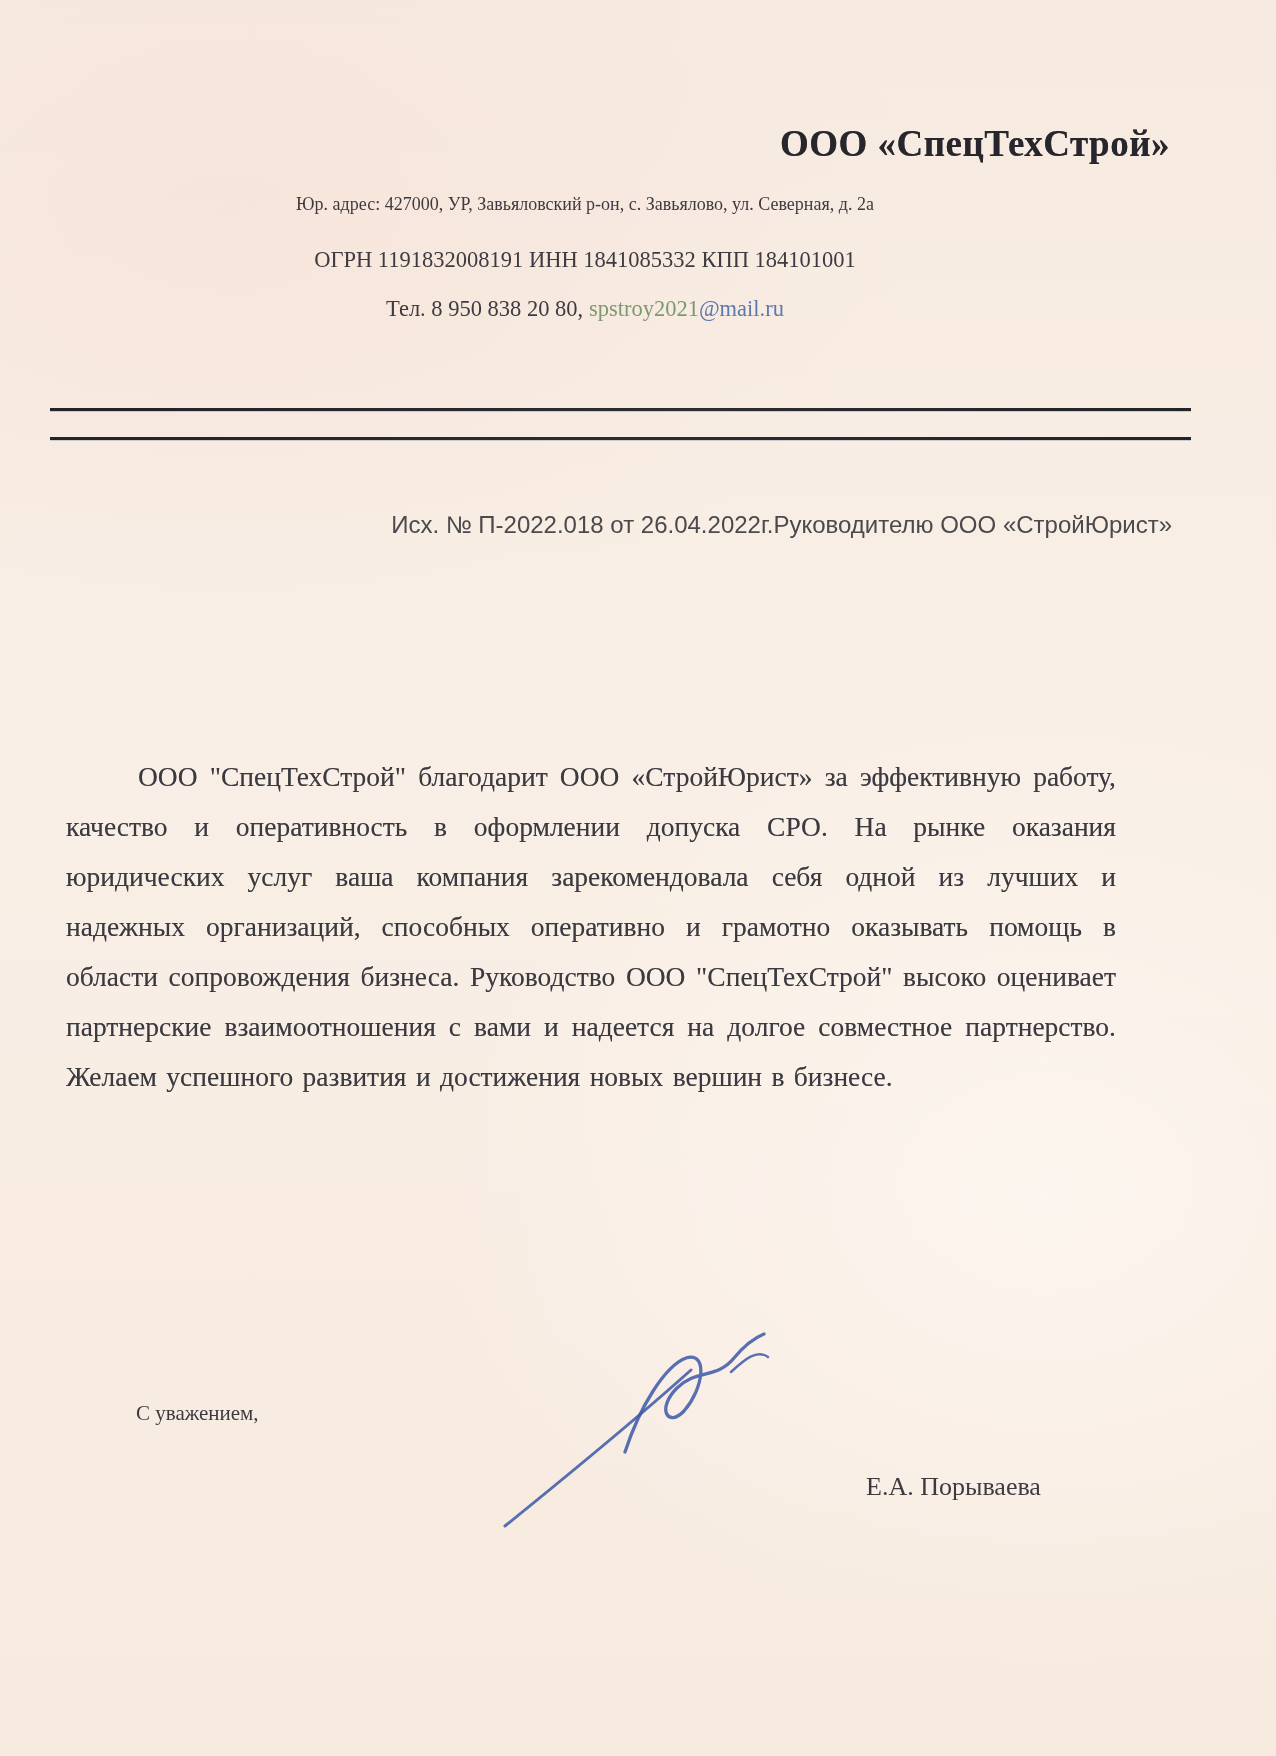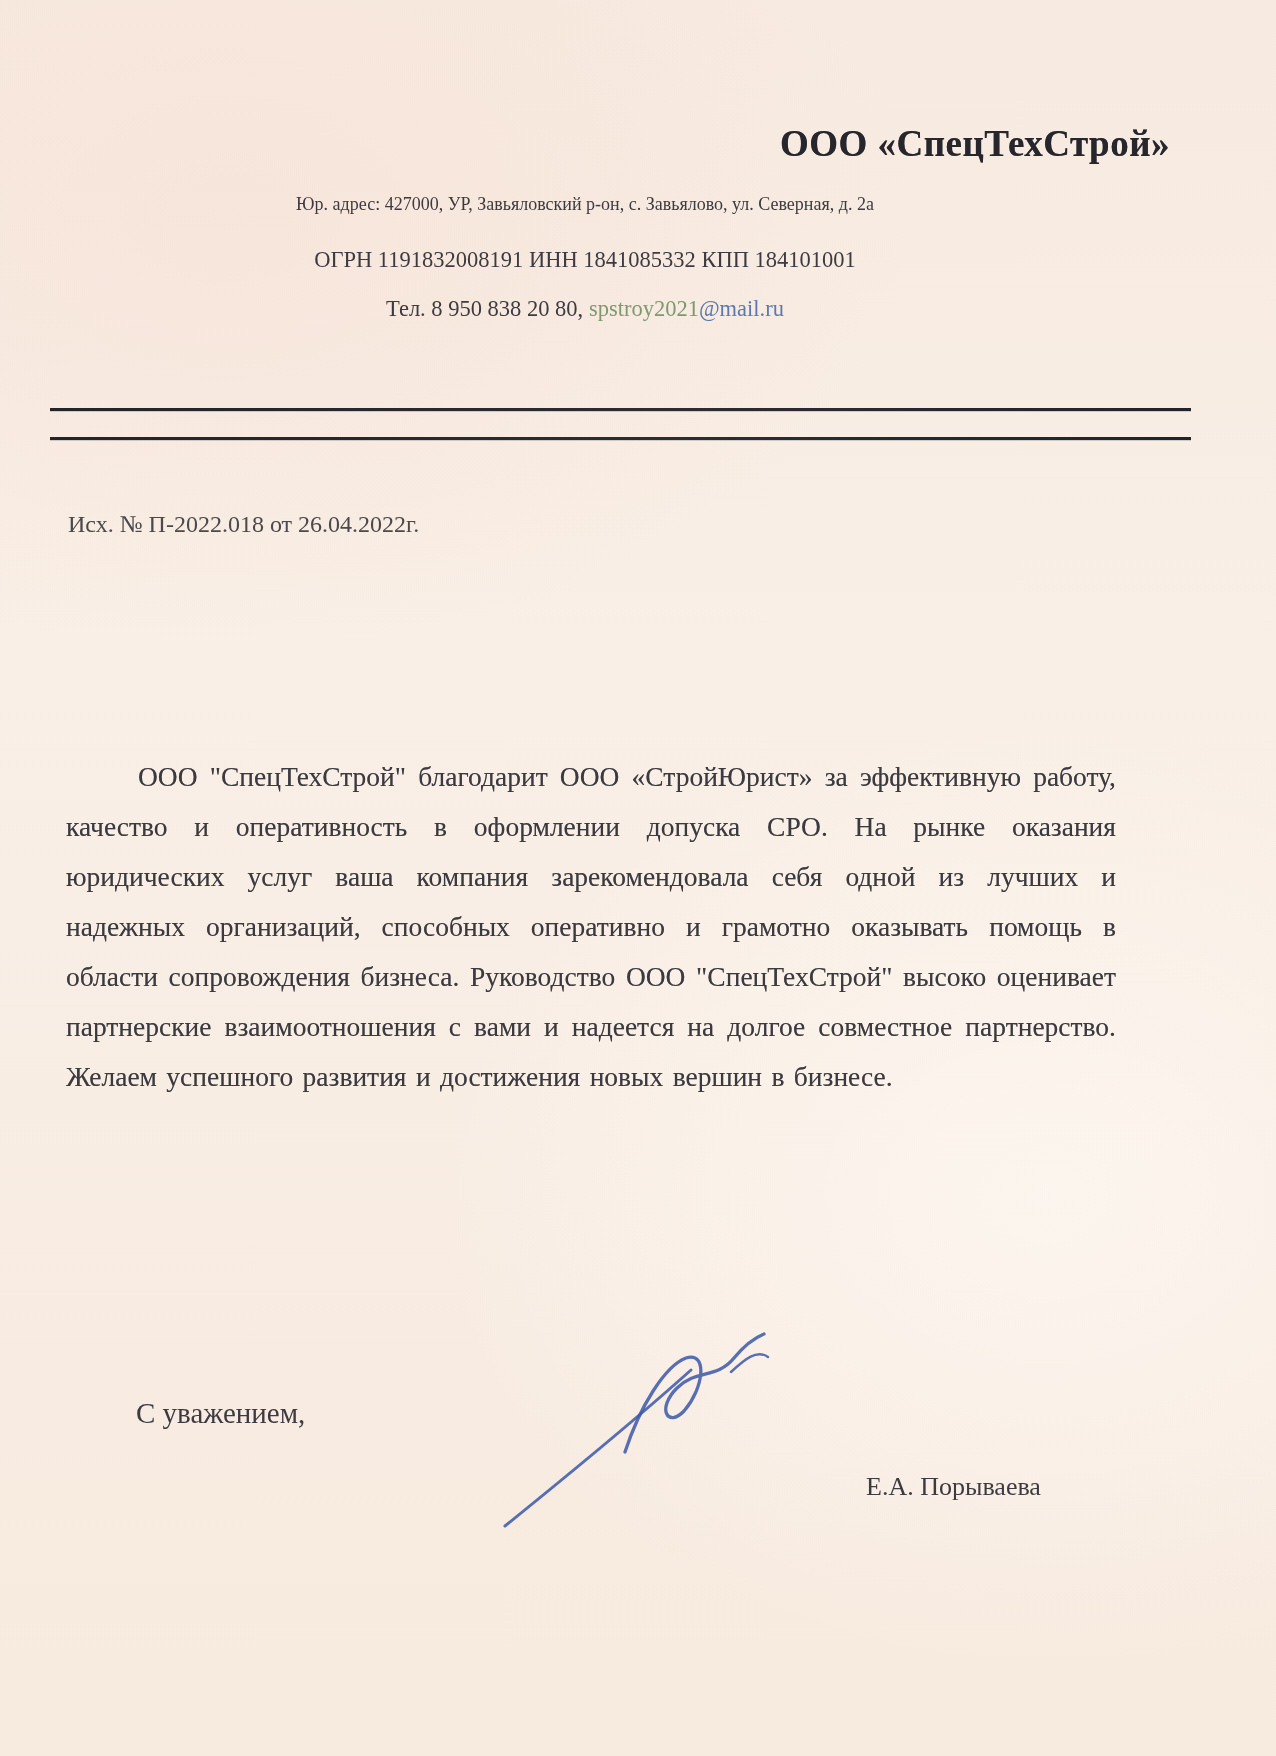--- a/index.html
+++ b/index.html
@@ -40,35 +40,35 @@
   .email-domain  { color:#5b79ad; }
   .rule {
     position:absolute; left:50px; width:1141px; height:3px;
     background:linear-gradient(90deg,#23232a 0%, #2e2b33 55%, #23232a 100%);
     box-shadow:0 1px 0 rgba(120,140,150,.35);
   }
   .rule-1 { top:408px; }
   .rule-2 { top:437px; }
   .ref-row {
     position:absolute; top:511px; left:68px; right:104px;
-    display:flex; justify-content:space-between; align-items:baseline;
-    font-family:Liberation Serif, serif;
+    display:flex; justify-content:flex-end; align-items:baseline;
+    font-family:Liberation Sans, sans-serif;
     font-size:24px; color:#4b494c;
   }
   .letter-body {
     position:absolute; top:752px; left:66px; width:1050px;
     font-size:27.5px; line-height:50px;
     text-align:justify; text-indent:72px;
     color:#3b3a40;
     word-spacing:2.5px;
     text-shadow:0 0 .4px rgba(59,58,64,.45);
   }
   .closing-block {
     position:absolute; top:1397px; left:136px;
-    font-size:29px; line-height:33.5px; color:#3d3b41;
+    font-size:21px; line-height:33.5px; color:#3d3b41;
   }
   .signer-name {
     position:absolute; top:1424px; left:866px;
     font-size:26px; color:#3d3b41;margin-top:48px;
   }
   .signature {
     position:absolute; left:495px; top:1330px; width:310px; height:210px;
   }
   .signature path {
     fill:none; stroke:#3b58a8; stroke-linecap:round; stroke-linejoin:round;
@@ -88,20 +88,21 @@
 
   <div class="hline phone-line">
     <span>Тел. 8 950 838 20 80, </span><span class="email-user">spstroy2021</span><span class="email-domain">@mail.ru</span>
   </div>
 
   <div class="rule rule-1"></div>
   <div class="rule rule-2"></div>
 
   <div class="ref-row">
     <span>Исх. № П-2022.018 от 26.04.2022г.</span>
+    <span>Руководителю ООО «СтройЮрист»</span>
   </div>
 
   <p class="letter-body">ООО "СпецТехСтрой"  благодарит ООО «СтройЮрист» за эффективную работу, качество и оперативность в оформлении допуска СРО. На рынке оказания юридических услуг ваша компания зарекомендовала себя одной из лучших и надежных организаций, способных оперативно и грамотно оказывать помощь в области сопровождения бизнеса. Руководство ООО "СпецТехСтрой" высоко оценивает партнерские взаимоотношения с вами и надеется на долгое совместное партнерство. Желаем успешного развития и достижения новых вершин в бизнесе.</p>
 
   <div class="closing-block">
     <div>С уважением,</div>
   </div>
 
   <svg class="signature" viewBox="0 0 310 210" aria-hidden="true">
     <path d="M 10 196 C 62 154, 138 92, 196 40" stroke-width="3"></path>

